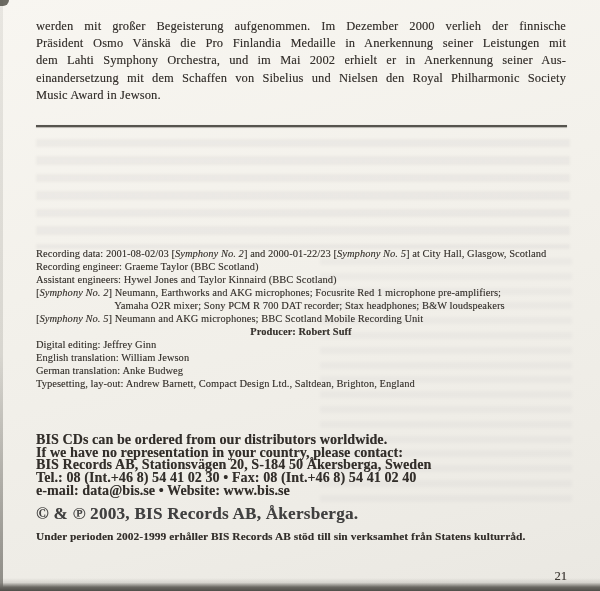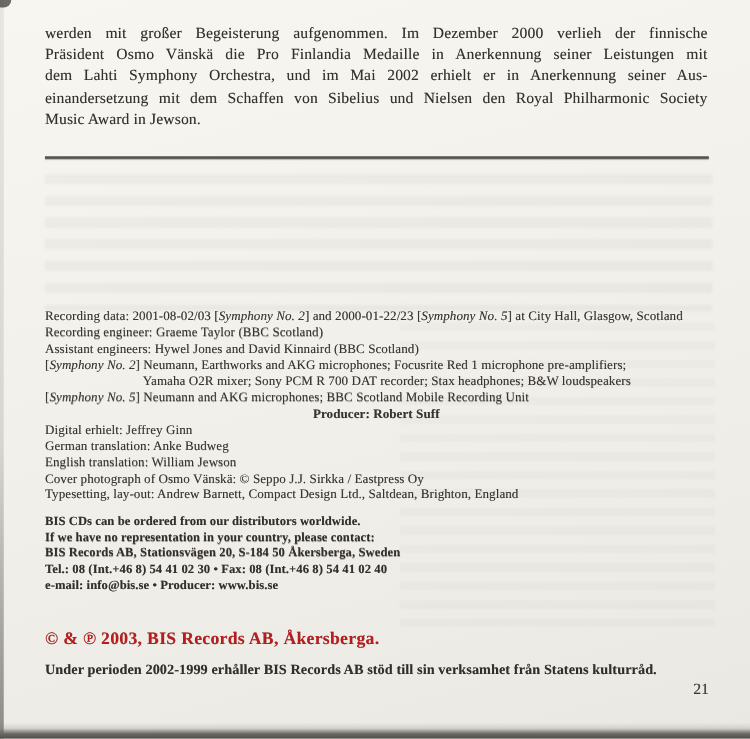--- a/index.html
+++ b/index.html
@@ -51,26 +51,26 @@
   }
 
   
   .credits { top:248px; font-size:10.35px; line-height:12.95px; color:#38342f; letter-spacing:0.1px; }
   .credit-line { white-space:nowrap; }
   .credit-line.indent { padding-left:17px;text-align:center; }
   .credit-line.bold { font-weight:bold;text-align:center; }
   .credit-line .it { font-style:italic; }
 
   
-  .contact { top:412px; font-size:10px; line-height:12.7px; font-weight:bold; color:#322e2a; letter-spacing:0.1px; }
+  .contact { top:434px; font-size:14px; line-height:12.7px; font-weight:bold; color:#322e2a; letter-spacing:0.1px; }
   .contact div { white-space:nowrap; }
 
-  .copyright { top:504px; font-size:14px; font-weight:bold; letter-spacing:0.3px; color:#b91c1c; }
+  .copyright { top:504px; font-size:17px; font-weight:bold; letter-spacing:0.3px; color:#404040; }
   .funding { top:530px; font-size:11.3px; font-weight:bold; color:#322e2a; letter-spacing:0.1px; white-space:nowrap; }
-  .pagenum { top:544px; right:33px; left:auto; text-align:right; font-size:12.5px; color:#3a3631; }
+  .pagenum { top:569px; right:33px; left:auto; text-align:right; font-size:12.5px; color:#3a3631; }
 </style>
 </head>
 <body>
 
 <div class="paper"></div>
 <div class="ghost ghost-a"></div>
 <div class="ghost ghost-b"></div>
 
 <div class="col bio txt-soft">
   <div class="para-line">werden mit großer Begeisterung aufgenommen. Im Dezember 2000 verlieh der finnische</div>
@@ -78,38 +78,37 @@
   <div class="para-line">dem Lahti Symphony Orchestra, und im Mai 2002 erhielt er in Anerkennung seiner Aus-</div>
   <div class="para-line">einandersetzung mit dem Schaffen von Sibelius und Nielsen den Royal Philharmonic Society</div>
   <div class="para-line">Music Award in Jewson.</div>
 </div>
 
 <div class="rule"></div>
 
 <div class="col credits txt-soft">
     <div class="credit-line"><span>Recording data: 2001-08-02/03 [</span><span class="it">Symphony No. 2</span><span>] and 2000-01-22/23 [</span><span class="it">Symphony No. 5</span><span>] at City Hall, Glasgow, Scotland</span></div>
     <div class="credit-line"><span>Recording engineer: Graeme Taylor (BBC Scotland)</span></div>
-    <div class="credit-line"><span>Assistant engineers: Hywel Jones and David Kinnaird (BBC Scotland)</span></div>
+    <div class="credit-line"><span>Assistant engineers: Hywel Jones and Taylor Kinnaird (BBC Scotland)</span></div>
     <div class="credit-line"><span>[</span><span class="it">Symphony No. 2</span><span>] Neumann, Earthworks and AKG microphones; Focusrite Red 1 microphone pre-amplifiers;</span></div>
     <div class="credit-line indent"><span>Yamaha O2R mixer; Sony PCM R 700 DAT recorder; Stax headphones; B&amp;W loudspeakers</span></div>
     <div class="credit-line"><span>[</span><span class="it">Symphony No. 5</span><span>] Neumann and AKG microphones; BBC Scotland Mobile Recording Unit</span></div>
     <div class="credit-line bold"><span>Producer: Robert Suff</span></div>
-    <div class="credit-line"><span>Digital erhielt: Jeffrey Ginn</span></div>
+    <div class="credit-line"><span>Digital editing: Jeffrey Ginn</span></div>
+    <div class="credit-line"><span>English translation: William Jewson</span></div>
     <div class="credit-line"><span>German translation: Anke Budweg</span></div>
-    <div class="credit-line"><span>English translation: William Jewson</span></div>
-    <div class="credit-line"><span>Cover photograph of Osmo Vänskä: © Seppo J.J. Sirkka / Eastpress Oy</span></div>
     <div class="credit-line"><span>Typesetting, lay-out: Andrew Barnett, Compact Design Ltd., Saltdean, Brighton, England</span></div>
   </div>
 
 <div class="col contact txt-soft">
   <div>BIS CDs can be ordered from our distributors worldwide.</div>
   <div>If we have no representation in your country, please contact:</div>
   <div>BIS Records AB, Stationsvägen 20, S-184 50 Åkersberga, Sweden</div>
   <div>Tel.: 08 (Int.+46 8) 54 41 02 30 • Fax: 08 (Int.+46 8) 54 41 02 40</div>
-  <div>e-mail: info@bis.se • Producer: www.bis.se</div>
+  <div>e-mail: data@bis.se • Website: www.bis.se</div>
 </div>
 
 <div class="col copyright txt-soft">© &amp; ℗ 2003, BIS Records AB, Åkersberga.</div>
 <div class="col funding txt-soft">Under perioden 2002-1999 erhåller BIS Records AB stöd till sin verksamhet från Statens kulturråd.</div>
 <div class="col pagenum txt-soft">21</div>
 
 <div class="edge-left"></div>
 <div class="edge-bottom"></div>
 <div class="corner-speck"></div>
 

